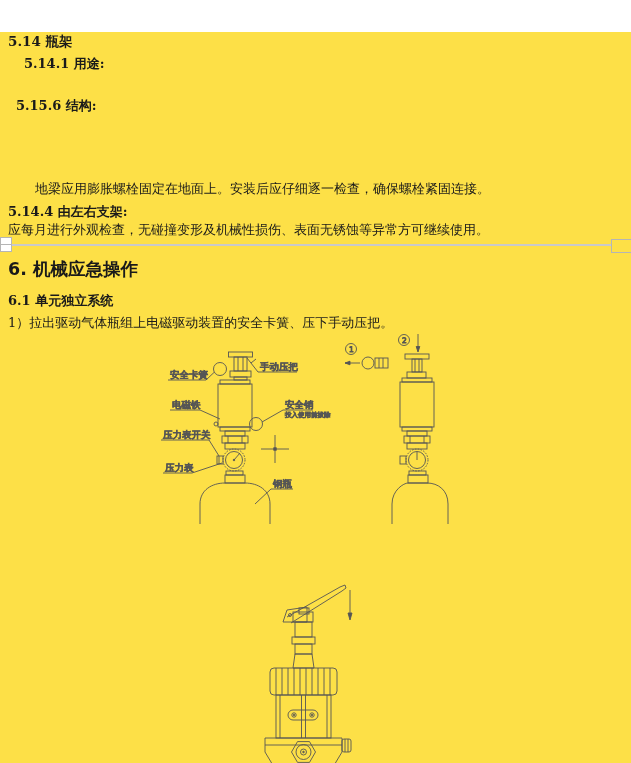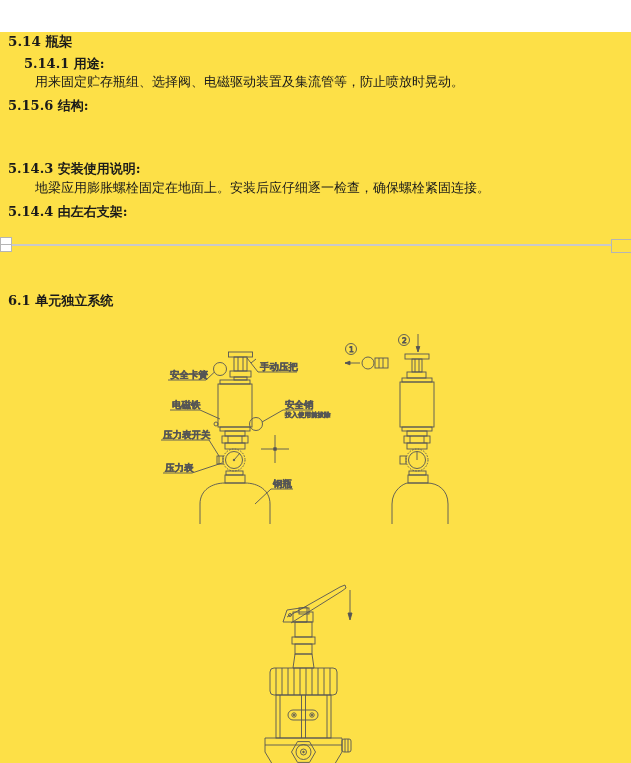--- a/index.html
+++ b/index.html
@@ -18,34 +18,35 @@
   .lbl-sm{font-size:6.5px;}
   .mk{font-size:7.5px;}
 </style>
 </head>
 <body>
 
 <div id="page">
 
   <div class="abs h2" style="left:8px;top:2px;">5.14 瓶架</div>
   <div class="abs h3" style="left:24px;top:24px;">5.14.1 用途:</div>
-  <div class="abs body-p indent" style="left:8px;top:39px;">用来固定贮存瓶组、选择阀、电磁驱动装置及集流管等，防止喷放时晃动。</div>
-  <div class="abs h3" style="left:8px;top:66px;">5.15.6 结构:</div>
-  <div class="abs h3" style="left:8px;top:129px;">5.14.3 安装使用说明:</div>
-  <div class="abs body-p indent" style="left:8px;top:146px;font-family:Liberation Mono, monospace;">地梁应用膨胀螺栓固定在地面上。安装后应仔细逐一检查，确保螺栓紧固连接。</div>
+  <div class="abs h3" style="left:16px;top:66px;">5.15.6 结构:</div>
+  <div class="abs body-p indent" style="left:8px;top:146px;">地梁应用膨胀螺栓固定在地面上。安装后应仔细逐一检查，确保螺栓紧固连接。</div>
   <div class="abs h3" style="left:8px;top:172px;">5.14.4 由左右支架:</div>
+  <div class="abs body-p" style="left:8px;top:187px;">应每月进行外观检查，无碰撞变形及机械性损伤、表面无锈蚀等异常方可继续使用。</div>
 
   <div>
     <div class="divider-line"></div>
     <div class="edge-box" style="left:0;top:205px;width:10px;height:6px;"></div>
     <div class="edge-box" style="left:0;top:212px;width:10px;height:6px;"></div>
     <div class="abs" style="left:611px;top:207px;width:20px;height:12px;border-left:1px solid #b5b5b5;border-top:1px solid #b5b5b5;border-bottom:1px solid #b5b5b5;"></div>
   </div>
 
+  <div class="abs h1big" style="left:8px;top:226px;">6. 机械应急操作</div>
   <div class="abs h3" style="left:8px;top:261px;">6.1 单元独立系统</div>
+  <div class="abs body-p" style="left:8px;top:280px;">1）拉出驱动气体瓶组上电磁驱动装置的安全卡簧、压下手动压把。</div>
 
   <svg class="abs" style="left:150px;top:300px;" width="350" height="192" viewBox="0 0 350 192" fill="none" stroke="#555" stroke-width="0.9">
 
     <g>
 
       <circle cx="70" cy="37" r="6.5"></circle>
 
       <rect x="78.5" y="20" width="24" height="5"></rect>
       <rect x="84" y="25" width="13" height="14"></rect>
       <line x1="88" y1="25" x2="88" y2="39"></line>

